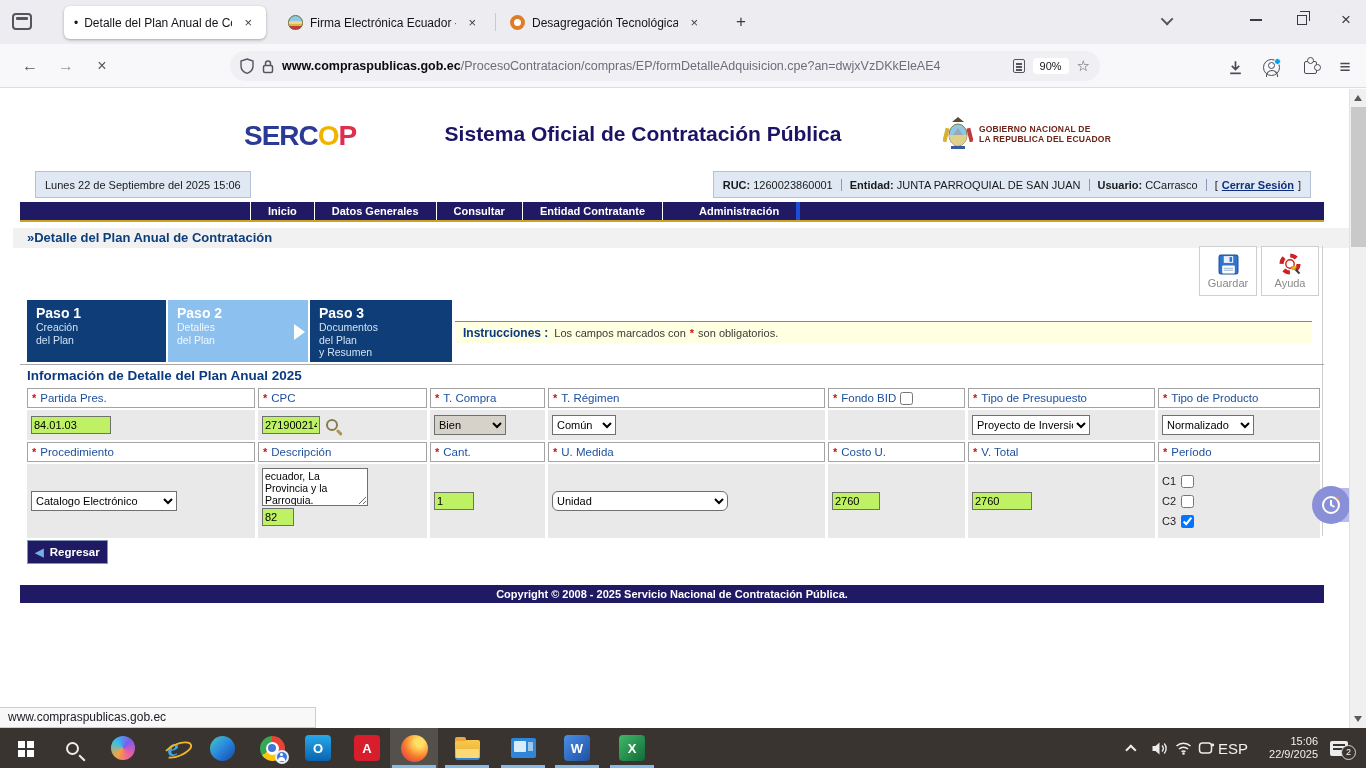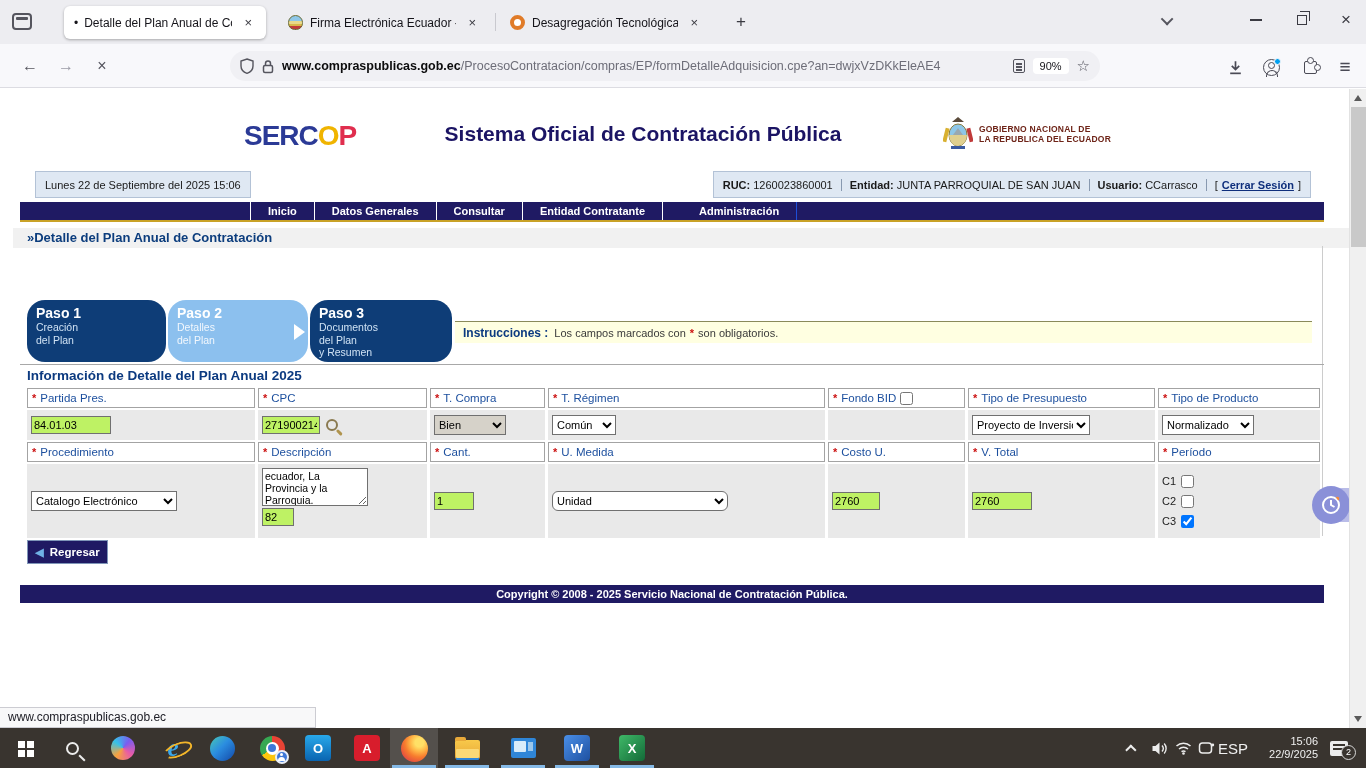--- a/index.html
+++ b/index.html
@@ -60,31 +60,31 @@
   .slogo .b { color:#2b3a96; } .slogo .o { color:#f0b400; } .slogo .p { color:#e02e4e; }
   .ptitle { position:absolute; left:418px; top:122px; width:450px; text-align:center; font-size:21px; font-weight:bold; color:#1b1464; }
   .gov { position:absolute; left:943px; top:116px; display:flex; align-items:center; gap:6px; }
   .govtxt { font-size:8.5px; font-weight:bold; color:#6e2418; line-height:10px; letter-spacing:.2px; }
   .chip { position:absolute; top:171px; height:27px; background:#dfe8f3; border:1px solid #b3c2d6; font-size:11px; color:#1a1a1a; display:flex; align-items:center; padding:0 9px; white-space:nowrap; }
   .chip .lb { font-weight:bold; margin-right:3px; }
   .chip .vsep { width:1px; height:12px; background:#8899b0; margin:0 8px; }
   .logout { font-weight:bold; color:#0f2f7c; text-decoration:underline; margin:0 4px; }
   #mainnav { position:absolute; left:20px; top:202px; width:1304px; height:18px; background:#1f1a63; display:flex; padding-left:230px; }
   .mnav { font-size:11px; font-weight:bold; color:#fff; padding:0 17px; line-height:18px; border-left:1px solid #fff; }
-  .mnav:last-child { border-right:1px solid #1d4ed8;padding-left:36px; }
+  .mnav:last-child { border-right:4px solid #1d4ed8;padding-left:36px; }
   #goldline { position:absolute; left:20px; top:220px; width:1304px; height:2px; background:#c9a227; }
   #crumbband { position:absolute; left:13px; top:228px; width:1336px; height:20px; background:#f1f1f1; }
   #crumb { position:absolute; left:14px; top:2px; font-size:13px; font-weight:bold; color:#0c3d7d; }
 
   .abtns { position:absolute; left:1199px; top:246px; display:flex; gap:4px; }
   .abtn { width:58px; height:50px; background:#fff; border:1px solid #cfcfcf; display:flex; flex-direction:column; align-items:center; justify-content:center; gap:2px; }
   .abtn .lbl { font-size:11px; color:#8a8a8a; }
   #pagevline { position:absolute; left:1322px; top:246px; width:1px; height:290px; background:#cccccc; }
 
-  .step { position:absolute; top:300px; height:62px; color:#fff; padding:5px 9px;border-radius:18px; }
+  .step { position:absolute; top:300px; height:62px; color:#fff; padding:5px 9px; }
   .step .st { font-size:14px; font-weight:bold; }
   .step .sl { font-size:10.5px; color:#cfe2f4; line-height:12.5px; }
   .step.dark { background:#0e3d77; }
   .step.lite { background:#8cc0ee; }
   .step.lite .sl { color:#f2f7fd; }
   .steparrow { position:absolute; right:3px; top:24px; width:0; height:0; border-top:8px solid transparent; border-bottom:8px solid transparent; border-left:11px solid #fff; }
   #instr { position:absolute; left:455px; top:321px; width:857px; height:22px; background:#ffffe1; border-top:1px solid #8a8a5a; display:flex; align-items:center; padding-left:8px; font-size:11px; color:#3a3a3a; }
   #instr .il { font-weight:bold; color:#0c3a80; font-size:12px; margin-right:6px; }
   #instr .redstar { color:#c11; font-weight:bold; margin:0 4px; }
 
@@ -271,20 +271,41 @@
     <div class="mnav">Consultar</div>
     <div class="mnav">Entidad Contratante</div>
     <div class="mnav">Administración</div>
   </div>
   <div id="goldline"></div>
 
   <div id="crumbband">
     <div id="crumb">»Detalle del Plan Anual de Contratación</div>
   </div>
 
+  <div class="abtns">
+    <div class="abtn">
+      <svg width="21" height="21" viewBox="0 0 20 20">
+        <rect x="1" y="1" width="18" height="18" rx="2" fill="#2f74d0" stroke="#1b4f9e"></rect>
+        <rect x="5.5" y="2" width="9" height="6.5" fill="#e8f0fb"></rect>
+        <rect x="11" y="3" width="2.4" height="4.5" fill="#2f74d0"></rect>
+        <rect x="4" y="11" width="12" height="7.5" rx="1" fill="#fff"></rect>
+        <path d="M5.5 13.5 H14.5 M5.5 15.5 H14.5" stroke="#9ab0cc" stroke-width="1"></path>
+      </svg>
+      <span class="lbl">Guardar</span>
+    </div>
+    <div class="abtn">
+      <svg width="22" height="22" viewBox="0 0 22 22">
+        <circle cx="11" cy="11" r="8.5" fill="#fff" stroke="#cc2222" stroke-width="4" stroke-dasharray="6.7 6.65"></circle>
+        <circle cx="11" cy="11" r="4.2" fill="#fff" stroke="#cc2222" stroke-width="1.4"></circle>
+        <line x1="14" y1="14" x2="20.5" y2="20.5" stroke="#3a3a3a" stroke-width="2"></line>
+        <path d="M15 11.5 l1 2 2 .3 -1.5 1.4 .4 2 -1.9 -1 -1.8 1 .3 -2 -1.5 -1.4 2 -.3 Z" fill="#e8b820" stroke="#a8820a" stroke-width=".4"></path>
+      </svg>
+      <span class="lbl">Ayuda</span>
+    </div>
+  </div>
   <div id="pagevline"></div>
 
   <div class="step dark" style="left:27px; width:139px;">
     <div class="st">Paso 1</div>
     <div class="sl">Creación</div>
     <div class="sl">del Plan</div>
   </div>
   <div class="step lite" style="left:168px; width:140px;">
     <div class="st">Paso 2</div>
     <div class="sl">Detalles</div>

